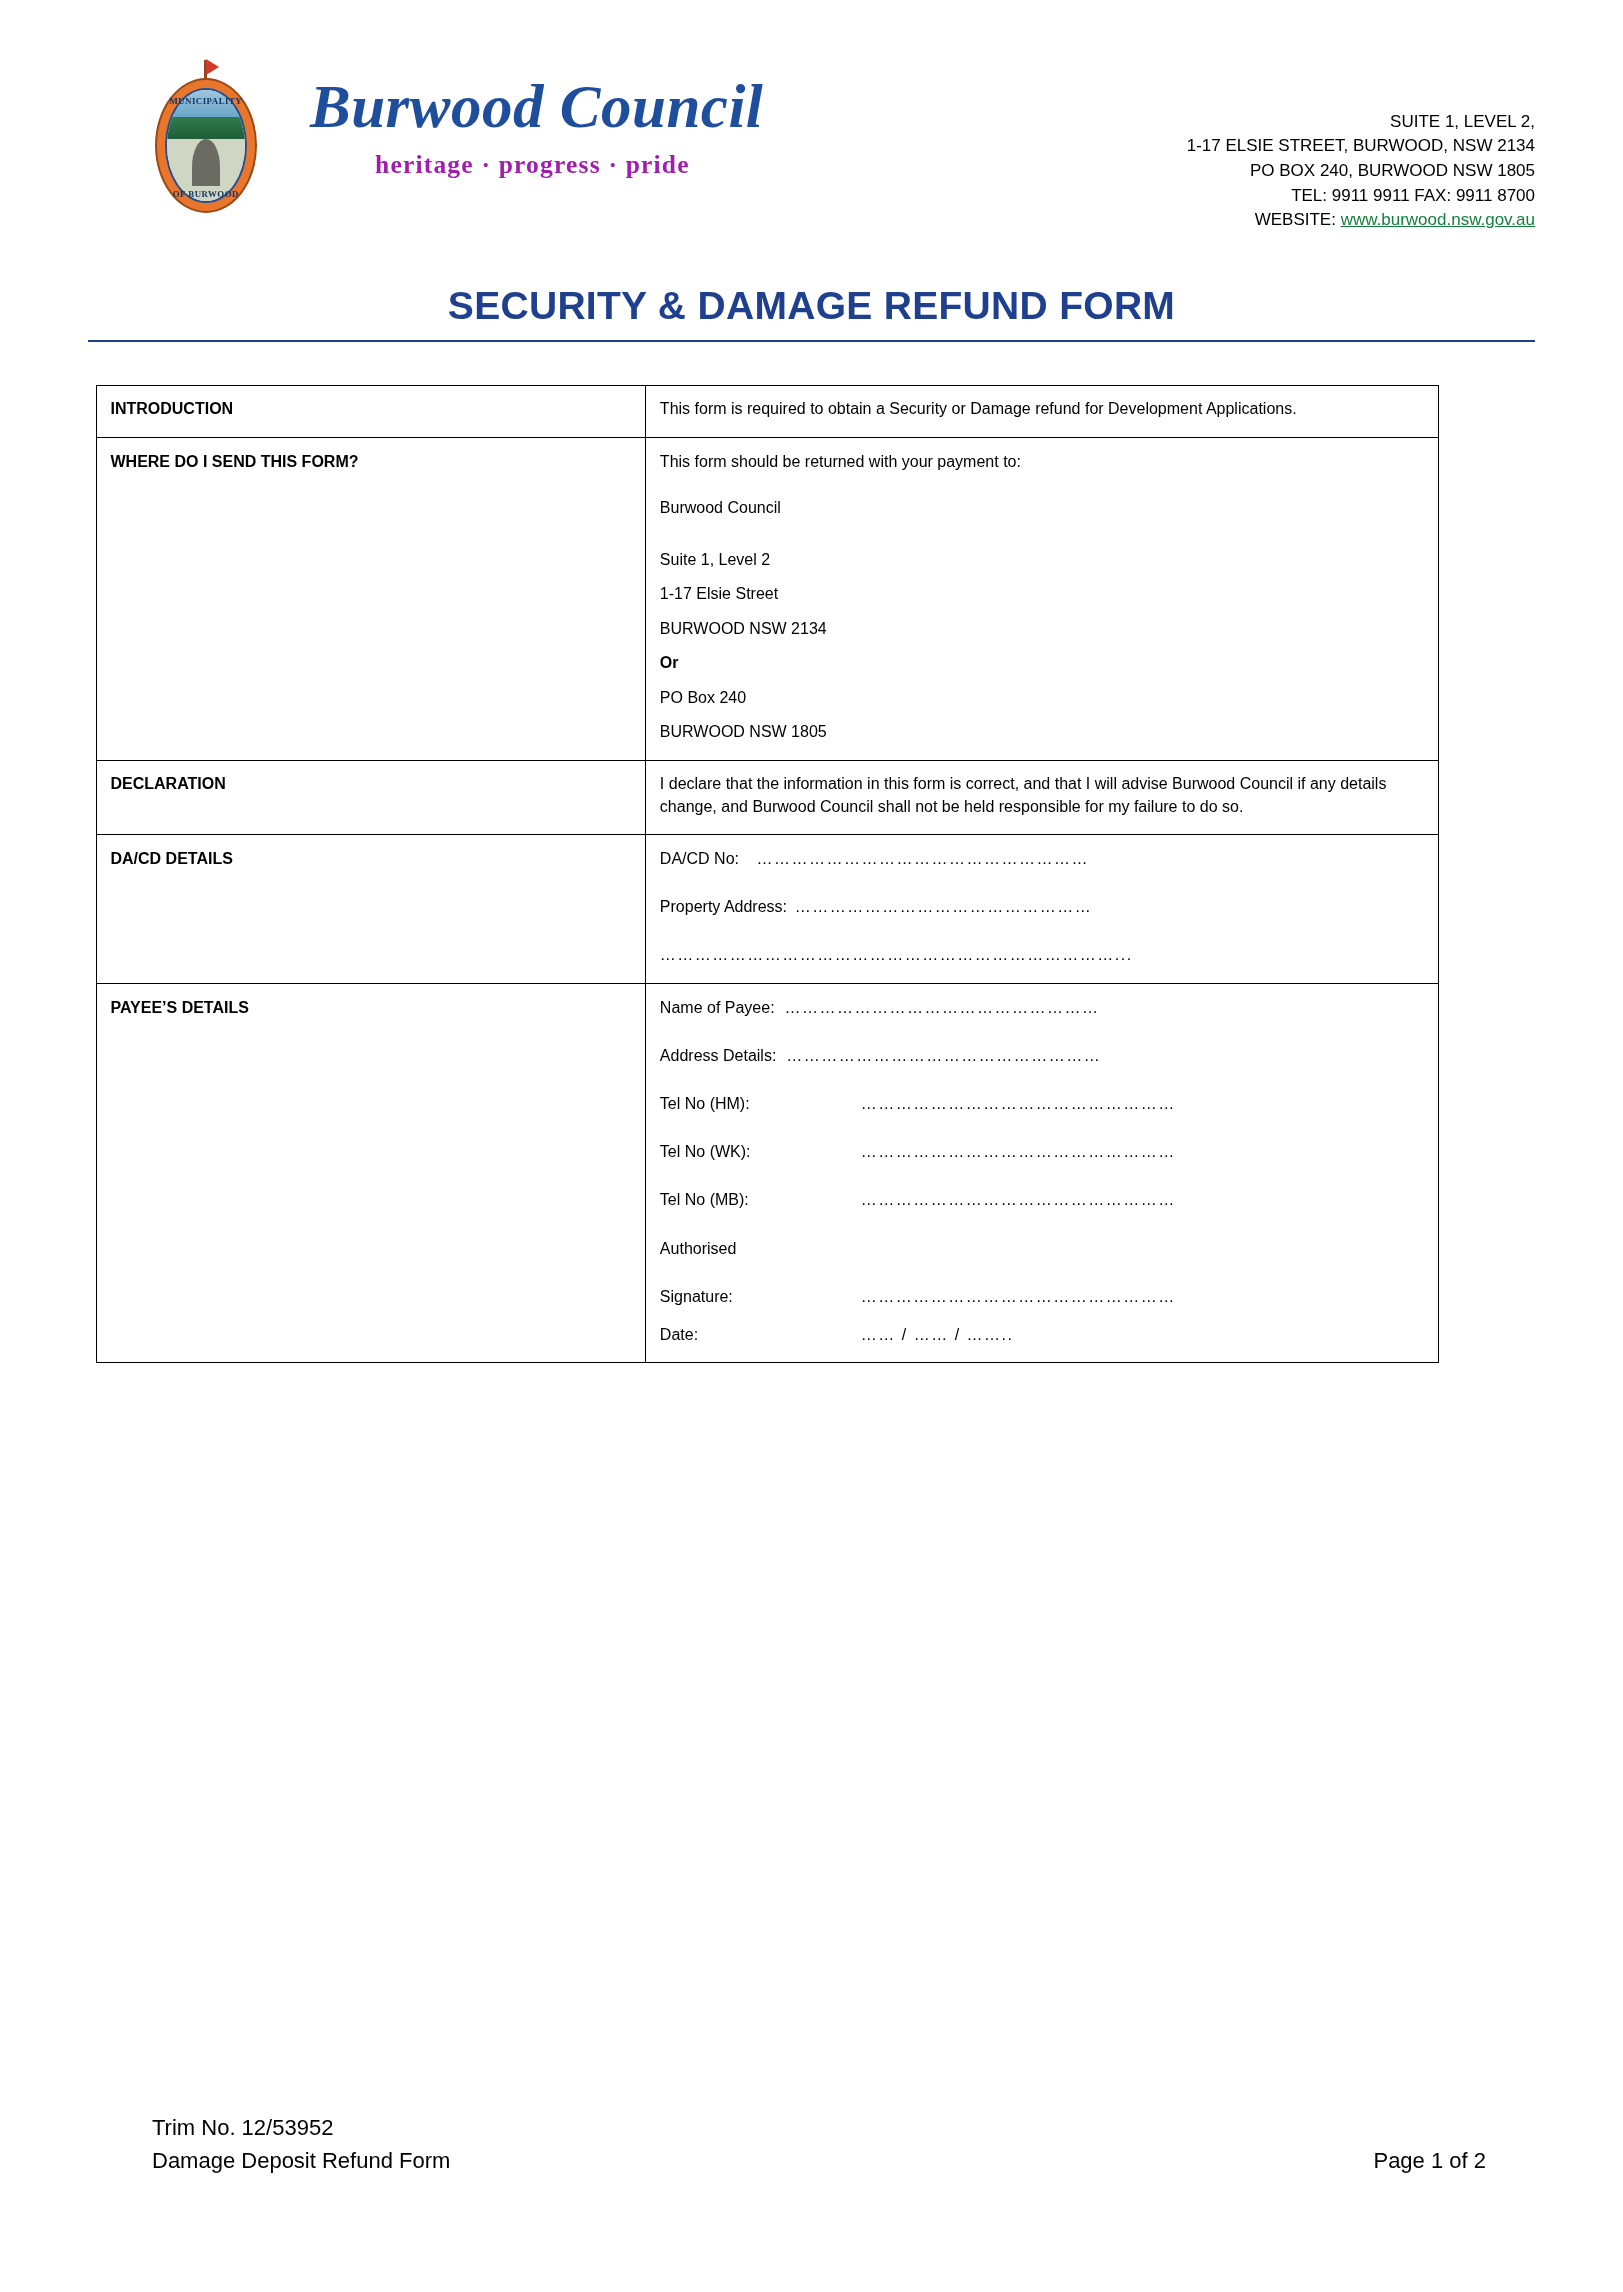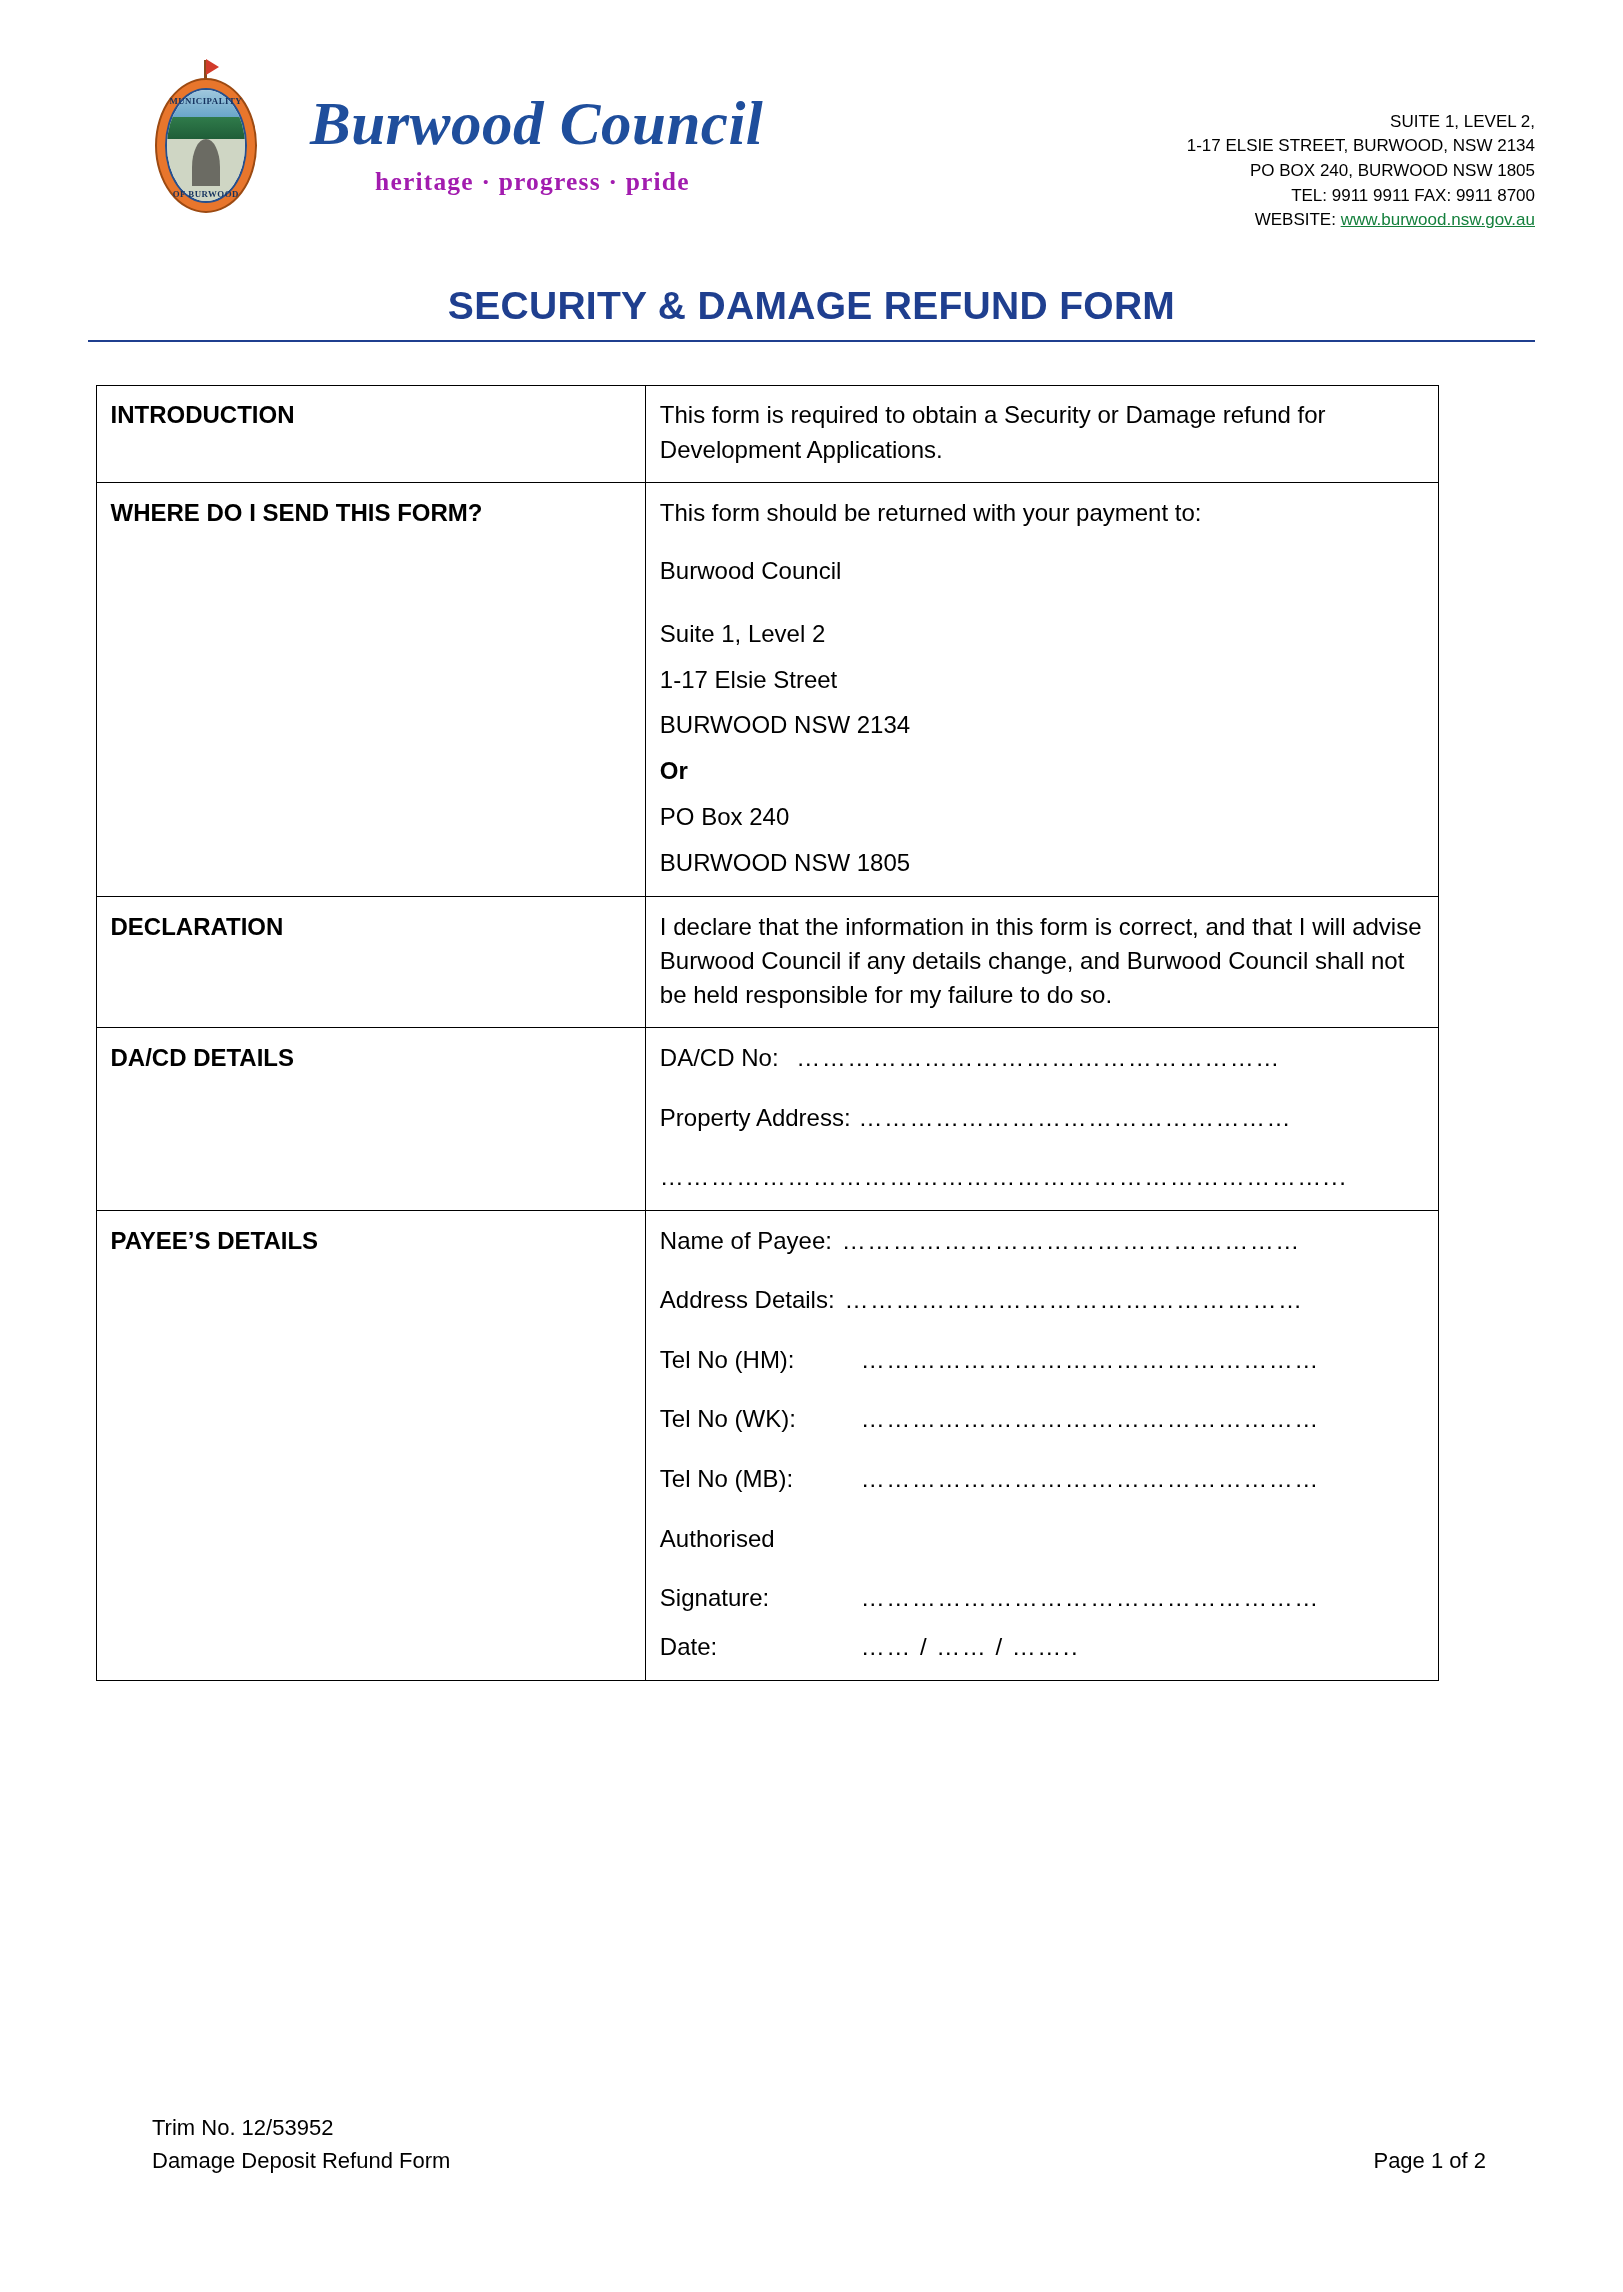--- a/index.html
+++ b/index.html
@@ -24,21 +24,21 @@
 
   
   .header {
     display: flex;
     align-items: flex-start;
     justify-content: space-between;
     padding-top: 9.8px;
   }
   .brand {
     display: flex;
-    align-items: center;
+    align-items: flex-start;
   }
   .crest {
     width: 118px;
     height: 157px;
     position: relative;
     margin-left: 59px;
     margin-top: 7.8px;
   }
   .crest .oval {
     position: absolute;
@@ -185,21 +185,21 @@
     margin-top: 43px;
     border-collapse: collapse;
     width: 1343px;
     margin-left: 7.8px;
     table-layout: fixed;
   }
   table.form-table td {
     border: 1px solid #000;
     vertical-align: top;
     padding: 12.7px 13.7px 15.7px 13.7px;
-    font-size: 24px;
+    font-size: 16px;
     line-height: 1.42;
   }
   td.label {
     width: 521px;
     font-weight: bold;
   }
   td.content p {
     margin: 0 0 0 0;
   }
   td.content p + p {

